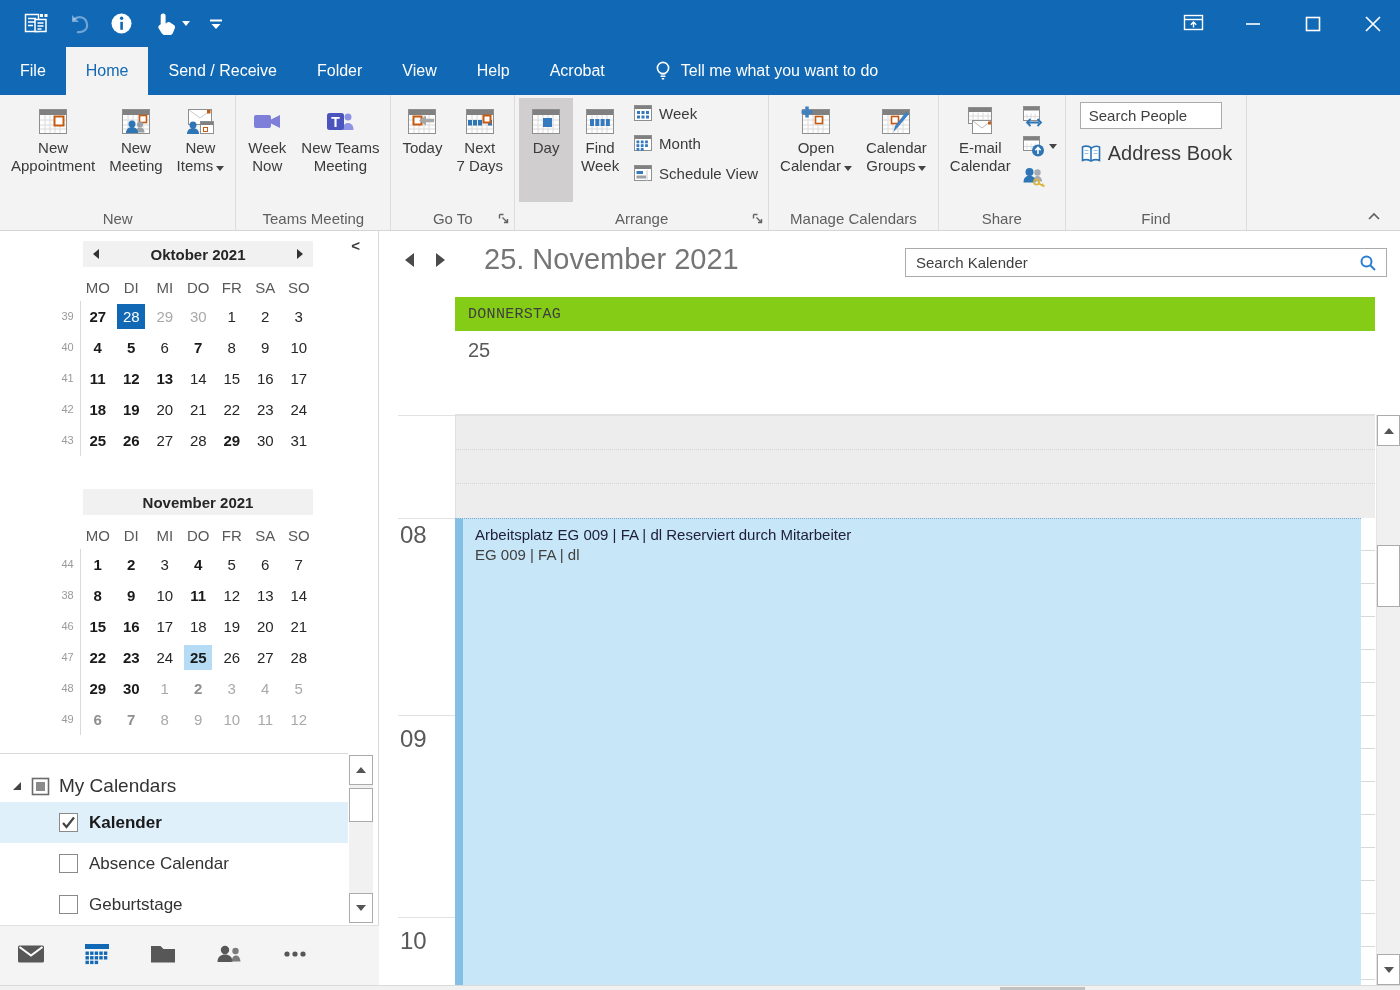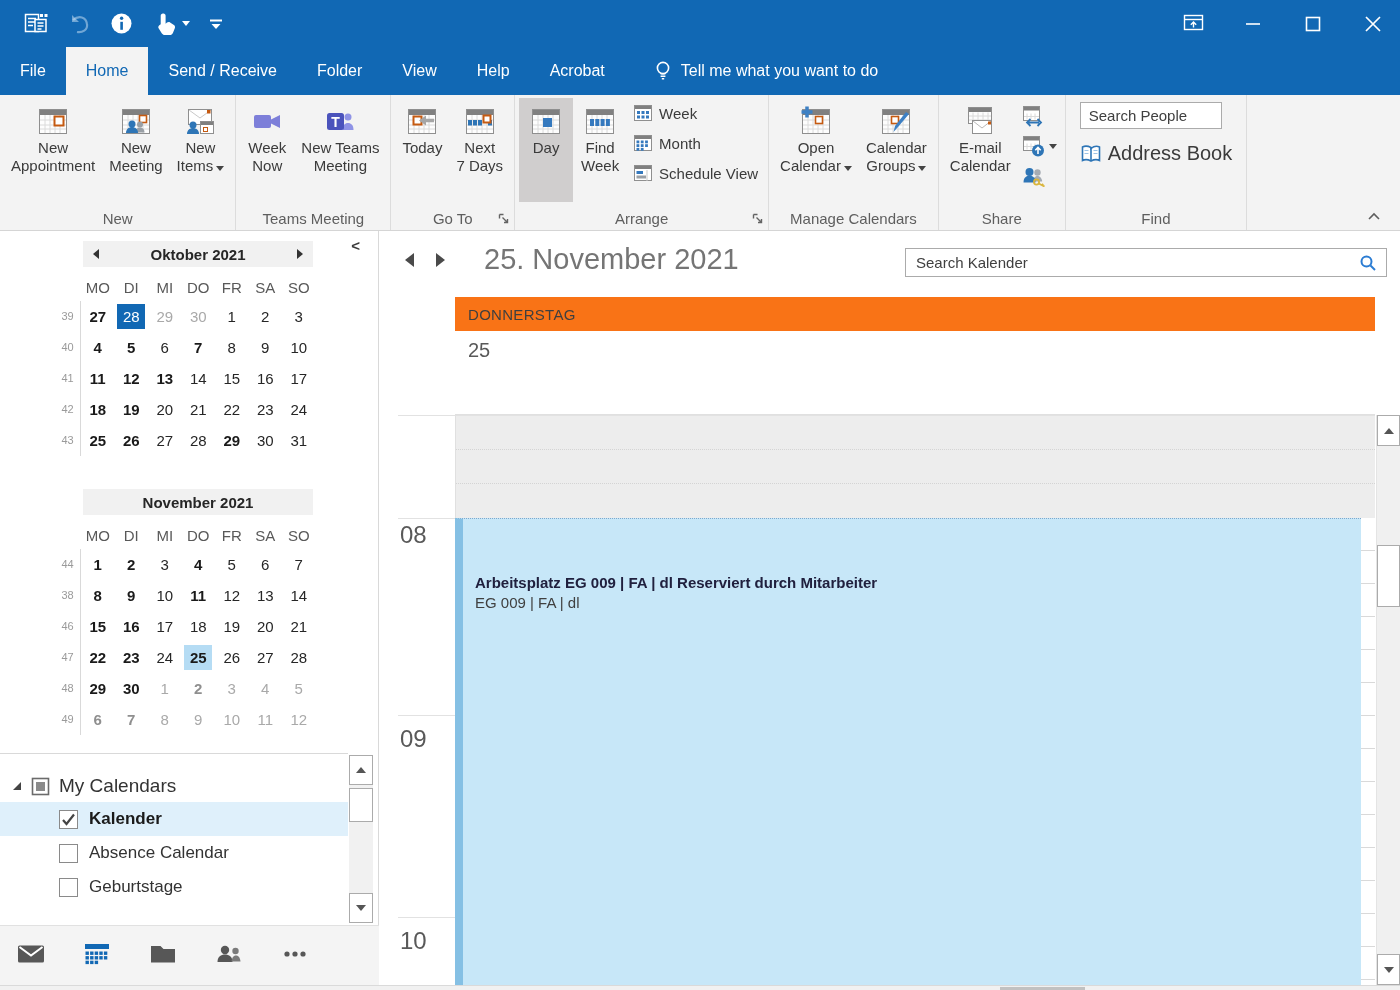--- a/index.html
+++ b/index.html
@@ -60,47 +60,47 @@
   .mc-wn { height:31px; line-height:31px; text-align:center; font-size:11px; color:#9A9A9A; border-right:1px solid #D9D9D9; }
   .mc-cell { height:31px; display:flex; align-items:center; justify-content:center; font-size:15px; color:#262626; cursor:default; }
   .mc-cell span { display:inline-block; min-width:28px; line-height:25px; text-align:center; }
   .mc-cell.b { font-weight:bold; color:#1A1A1A; }
   .mc-cell.m { color:#A9A9A9; }
   .mc-cell.m.b { color:#8F8F8F; }
   .mc-cell.sel span { background:#1168B4; color:#fff; }
   .mc-cell.today span { background:#B5DCF4; color:#1A1A1A; }
   .mycals { position:absolute; left:0; top:522px; width:348px; border-top:1px solid #D9D9D9; padding-top:16px; }
   .mycals-head { display:flex; align-items:center; padding-left:12px; gap:9px; font-size:19px; color:#333; height:32px; }
-  .cal-row { height:34px; display:flex; align-items:center; padding-left:59px; font-size:17px; color:#333; }
+  .cal-row { height:41px; display:flex; align-items:center; padding-left:59px; font-size:17px; color:#333; }
   .cal-row.hl { background:#DFF0FB; }
   .cal-row.hl .lbl { font-weight:bold; color:#1A1A1A; }
   .cal-row .lbl { margin-left:11px; }
   .cbx { width:19px; height:19px; border:1px solid #8A8A8A; background:#fff; display:inline-flex; align-items:center; justify-content:center; }
   .side-scroll { position:absolute; left:349px; top:524px; width:24px; height:168px; background:#F1F1F1; }
   .ss-btn { position:absolute; left:0; width:24px; height:30px; background:#fff; border:1px solid #ABABAB; display:flex; align-items:center; justify-content:center; }
   .ss-thumb { position:absolute; left:0; top:33px; width:24px; height:34px; background:#fff; border:1px solid #ABABAB; }
   .side-nav { position:absolute; left:0; top:694px; width:379px; height:60px; background:#F4F4F4; border-top:1px solid #E1E1E1; display:flex; align-items:center; padding-left:16px; gap:36px; }
 
   
   .main { position:absolute; left:380px; top:231px; width:1020px; height:754px; background:#fff; z-index:2; }
   .date-nav { position:absolute; left:25px; top:22px; display:flex; gap:22px; align-items:center; }
   .date-title { position:absolute; left:104px; top:12px; font-size:29px; color:#757575; }
   .cal-search { position:absolute; left:525px; top:17px; width:482px; height:29px; border:1px solid #ABABAB; background:#fff; }
   .cal-search input { width:100%; height:100%; border:none; outline:none; font-size:15px; color:#404040; padding:0 32px 0 10px; font-family:inherit; background:transparent; }
   .cal-search input::placeholder { color:#404040; opacity:1; }
   .cal-search .mag { position:absolute; right:9px; top:5px; }
-  .day-header { position:absolute; left:75px; top:66px; width:920px; height:34px; background:#f97316; display:flex; align-items:center; padding-left:13px; font-size:15px; color:#3F3F3F; letter-spacing:.3px; }
+  .day-header { position:absolute; left:75px; top:66px; width:920px; height:34px; background:#84cc16; display:flex; align-items:center; padding-left:13px; font-size:15px; color:#3F3F3F; letter-spacing:.3px;font-family:Liberation Mono, monospace; }
   .allday { position:absolute; left:75px; top:100px; width:920px; height:84px; background:#fff; border-bottom:1px solid #E0E0E0; font-size:20px; color:#595959; padding:8px 0 0 13px; }
   .gut-line { position:absolute; left:18px; width:57px; height:1px; background:#E2E2E2; }
   .time-label { position:absolute; left:20px; width:30px; text-align:left; font-size:24px; color:#595959; }
   .offhours { position:absolute; left:75px; top:184px; width:920px; height:103px; background:#EDEDED; border-left:1px solid #E0E0E0; border-top:1px solid #E2E2E2; }
   .offhours .dot { position:absolute; left:0; width:100%; border-bottom:1px dotted #D4D4D4; }
   .tickstrip { position:absolute; left:981px; top:287px; width:14px; height:467px; background:repeating-linear-gradient(180deg,#fff 0 32px,#D9D9D9 32px 33px); }
   .appt { position:absolute; left:75px; top:287px; width:906px; height:467px; background:#C7E7F8; border-left:8px solid #85C0E4; border-top:1px dotted #7FA8CC; padding:6px 12px; cursor:default; }
-  .appt .t { font-size:15px; font-weight:bold; color:#20203E; line-height:20px;margin-top:48px; }
+  .appt .t { font-size:15px; font-weight:normal; color:#20203E; line-height:20px; }
   .appt .s { font-size:15px; color:#404040; line-height:20px; }
   .v-scroll { position:absolute; left:996px; top:184px; width:24px; height:570px; background:#F0F0F0; border-left:1px solid #E4E4E4; }
   .vs-btn { position:absolute; left:0; width:23px; height:31px; background:#fff; border:1px solid #ABABAB; display:flex; align-items:center; justify-content:center; }
   .vs-thumb { position:absolute; left:0; top:130px; width:23px; height:62px; background:#fff; border:1px solid #ABABAB; }
   .h-scroll { position:absolute; left:0; top:985px; width:1400px; height:5px; background:#F1F1F1; border-top:1px solid #DADADA; z-index:4; }
   .h-thumb { position:absolute; left:1000px; top:1px; width:85px; height:4px; background:#C1C1C1; }
 
   .icon { display:inline-flex; line-height:0; }
 </style>
 </head>

